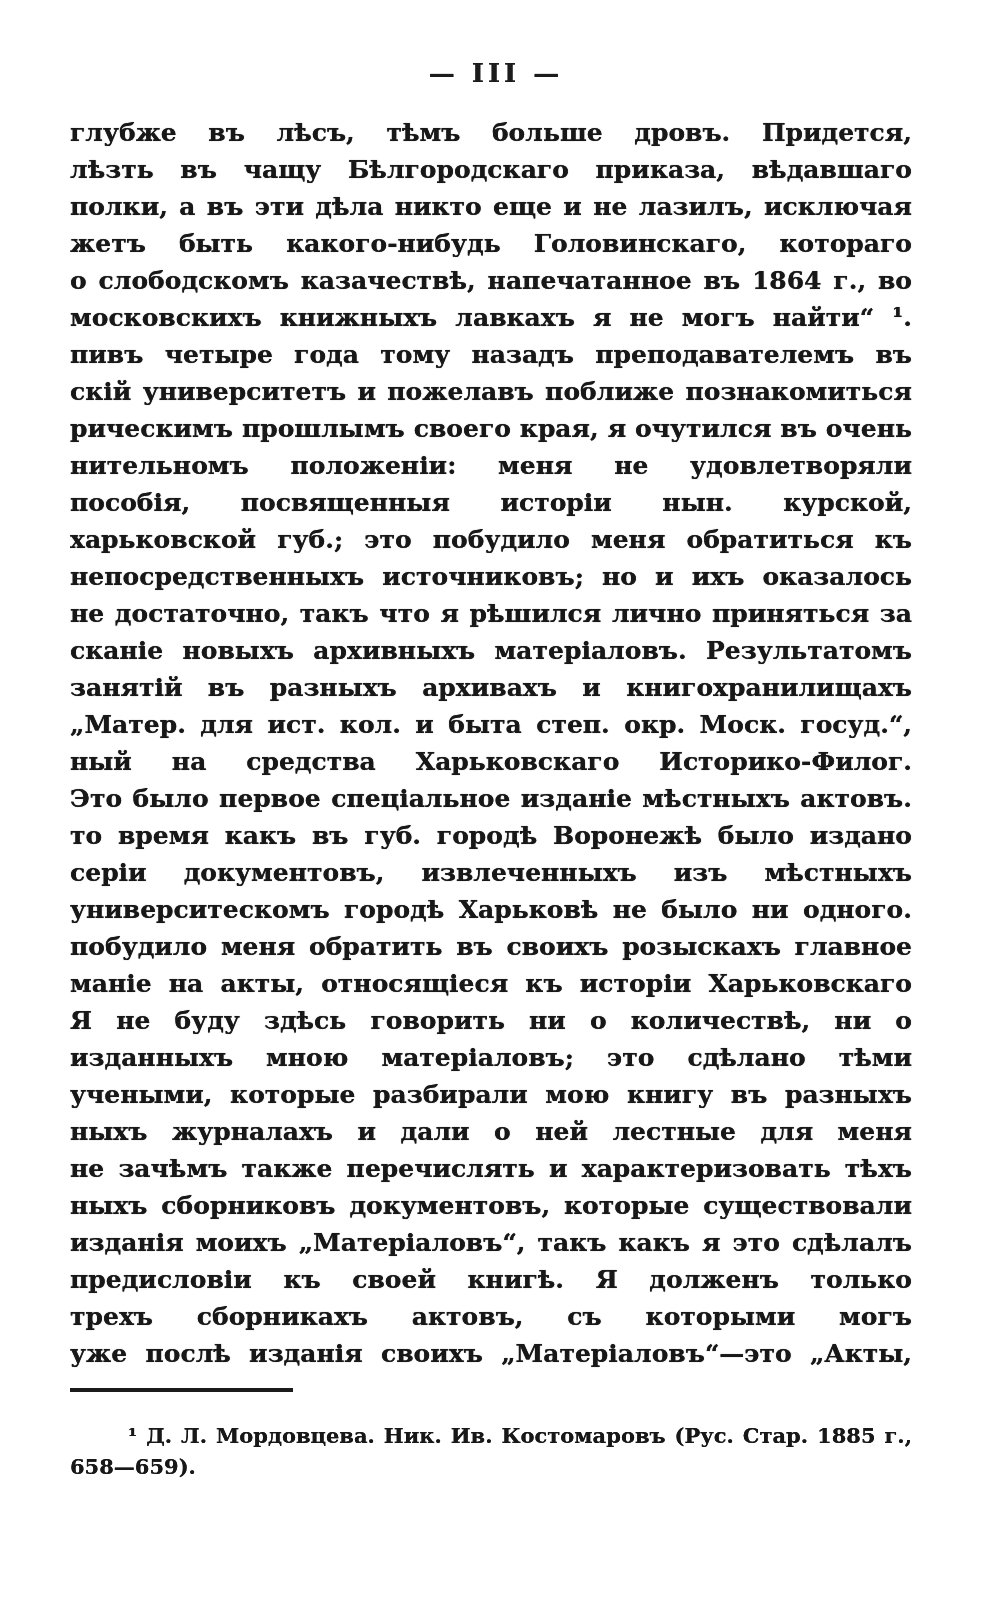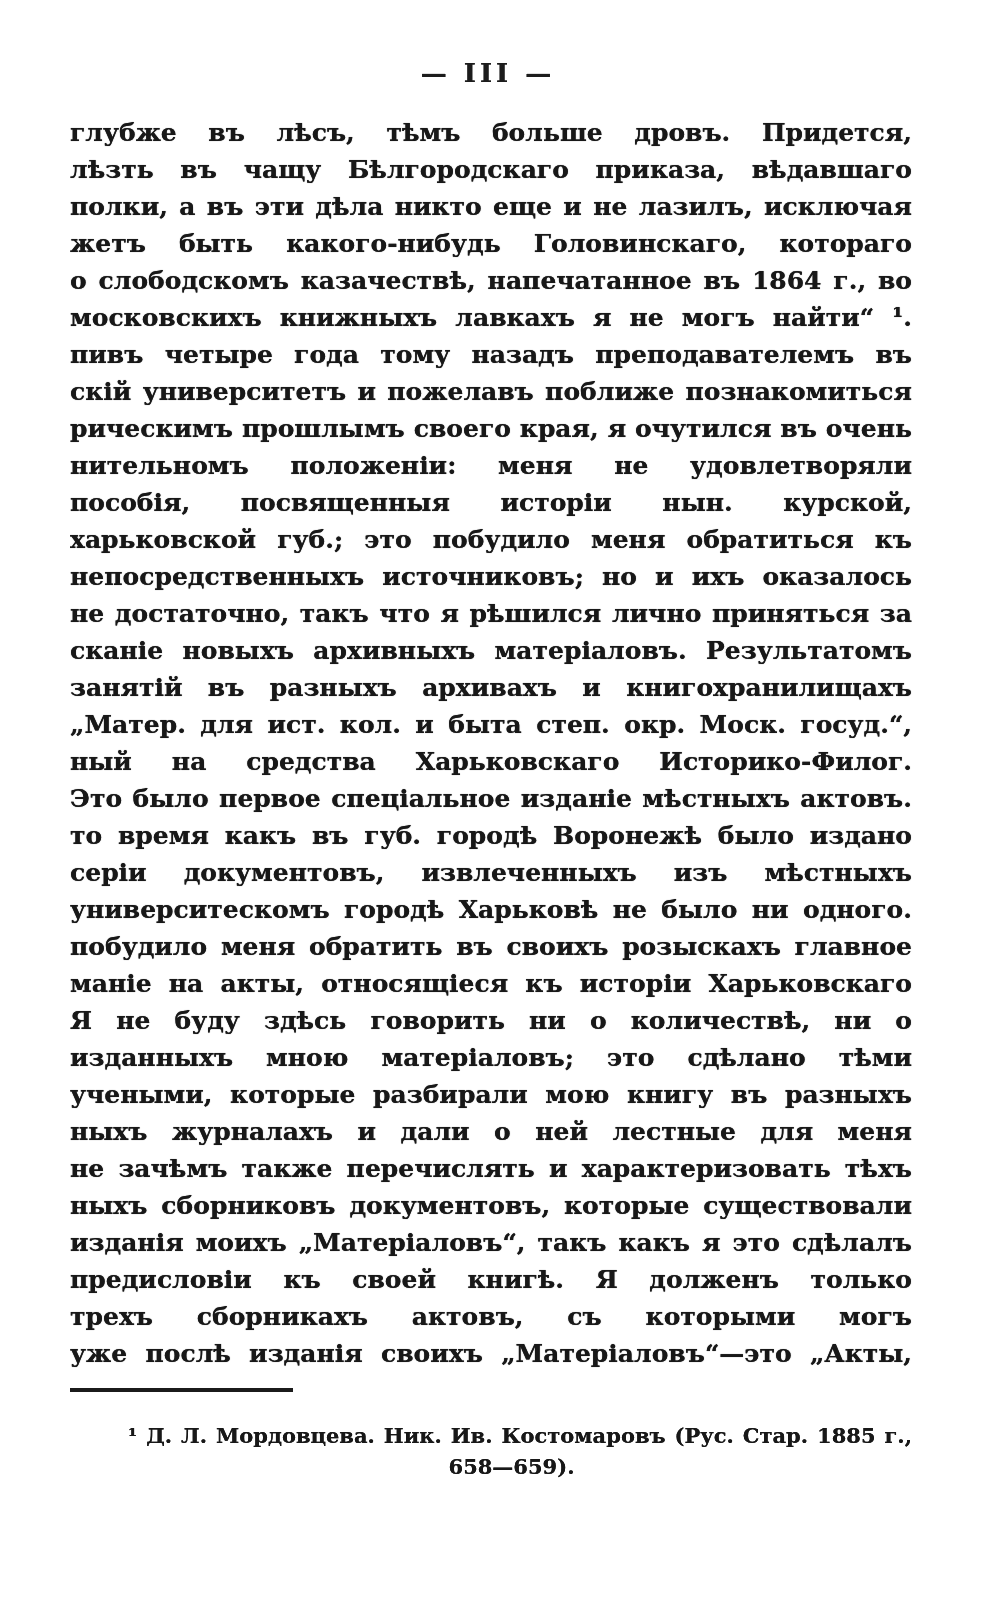--- a/index.html
+++ b/index.html
@@ -12,21 +12,21 @@
     width: 984px;
     height: 1613px;
     background: #ffffff;
     overflow: hidden;
     font-family: "DejaVu Serif", "Liberation Serif", serif;
     color: #181818;
   }
   .page-number {
     position: absolute;
     top: 58px;
-    left: 8px;
+    left: 16px;
     width: 960px;
     text-align: center;
     font-size: 26px;
     font-weight: 700;
     letter-spacing: 4px;
     color: #1c1c1c;
     text-shadow: 0 0 0.5px currentColor;
   }
   .body-text {
     position: absolute;
@@ -68,22 +68,21 @@
     font-weight: 700;
     text-shadow: 0 0 0.5px currentColor;
   }
   .fn-first {
     text-indent: 58px;
     text-align: justify;
     text-align-last: justify;
     -moz-text-align-last: justify;
   }
   .fn-last {
-    text-align: center;
-    margin-left: 41px;
+    text-align: left;
   }
 </style>
 </head>
 <body>
 
 <div class="page">
 
   <div class="page-number">— III —</div>
 
   <div class="body-text">

